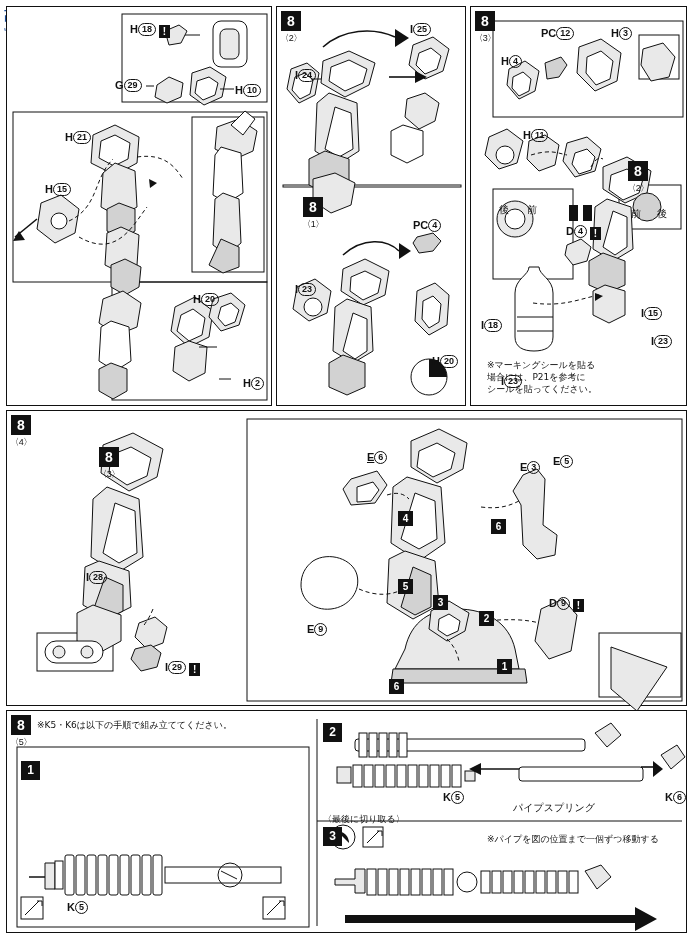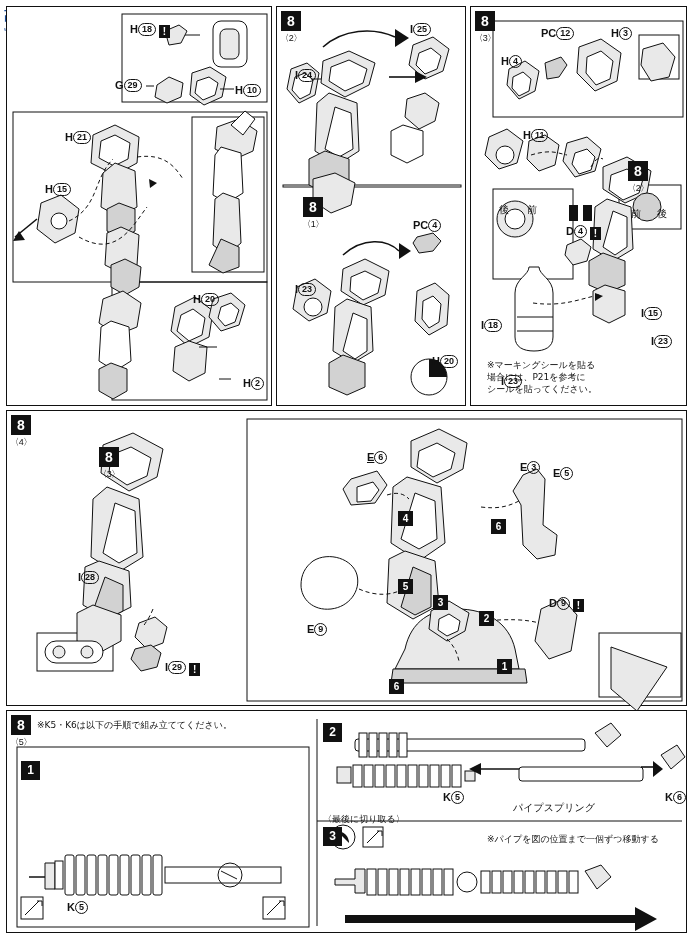--- a/index.html
+++ b/index.html
@@ -317,25 +317,25 @@
       <path d="M476 210 C500 208 518 208 532 212" class="lnd"></path>
       <path d="M440 228 C448 236 450 242 452 250" class="lnd"></path>
       <path d="M146 198 C142 208 138 212 136 216" class="lnd"></path>
     </svg>
 
     <div class="stepbadge" style="left:4px;top:4px;">8</div>
     <div class="substep" style="left:3px;top:25px;">〈4〉</div>
     <div class="stepbadge" style="left:92px;top:36px;">8</div>
     <div class="substep" style="left:91px;top:57px;">〈3〉</div>
 
-    <div class="lbl" style="left:52px;top:160px;padding-left:19px;">I<span class="cyl">28</span></div>
+    <div class="lbl" style="left:60px;top:160px;padding-left:19px;">I<span class="cyl">28</span></div>
     <div class="lbl" style="left:158px;top:250px;">I<span class="cyl">29</span> <span class="bang">!</span></div>
     <div class="lbl" style="left:360px;top:40px;text-decoration:underline;">E<span class="cyl">6</span></div>
     <div class="lbl" style="left:487px;top:50px;padding-left:26px;">E<span class="cyl">3</span></div>
-    <div class="lbl" style="left:546px;top:44px;margin-top:12px;">E<span class="cyl">5</span></div>
+    <div class="lbl" style="left:546px;top:44px;">E<span class="cyl">5</span></div>
     <div class="lbl" style="left:300px;top:212px;">E<span class="cyl">9</span></div>
     <div class="lbl" style="left:542px;top:186px;">D<span class="cyl">9</span> <span class="bang">!</span></div>
 
     <div class="numtag" style="left:391px;top:100px;">4</div>
     <div class="numtag" style="left:484px;top:108px;">6</div>
     <div class="numtag" style="left:391px;top:168px;">5</div>
     <div class="numtag" style="left:426px;top:184px;">3</div>
     <div class="numtag" style="left:472px;top:200px;">2</div>
     <div class="numtag" style="left:490px;top:248px;">1</div>
     <div class="numtag" style="left:382px;top:268px;">6</div>

